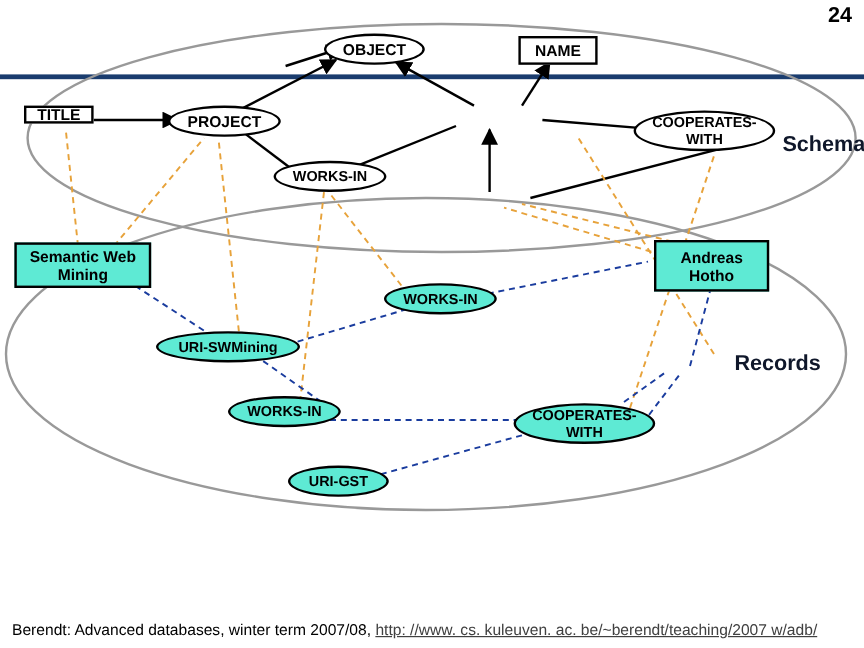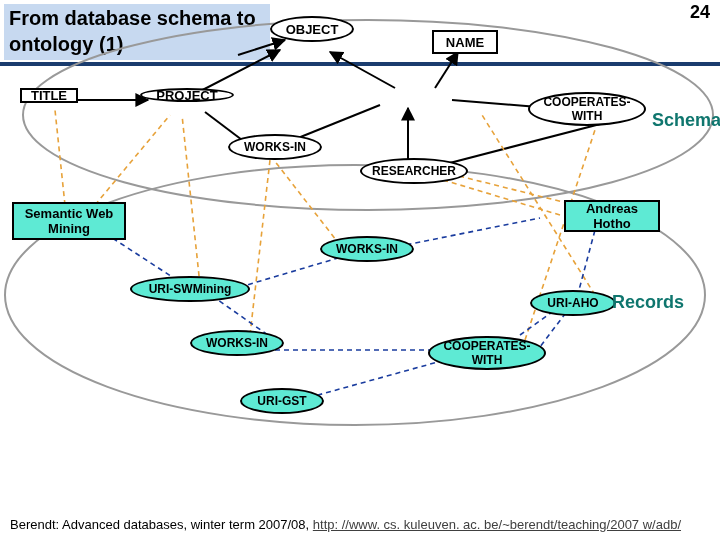--- a/index.html
+++ b/index.html
@@ -1,36 +1,33 @@
 <!DOCTYPE html>
 <html><head>
 <meta charset="utf-8">
 <style>
   html,body{margin:0;padding:0;width:720px;height:540px;background:#fff;font-family:Arial,Helvetica,sans-serif;overflow:hidden}
   .canvas{position:relative;width:720px;height:540px}
   .title-box{position:absolute;left:4px;top:4px;width:256px;height:54px;background:#c7d9f0;border:1px solid #c7d9f0;padding:0 4px;font-weight:bold;font-size:20px;line-height:26px;color:#000}
   .page-num{position:absolute;right:10px;top:2px;font-weight:bold;font-size:18px}
   .hr{position:absolute;left:0;top:62px;width:720px;height:4px;background:#1a3c6e}
-  .side-label{position:absolute;font-weight:bold;font-size:18px;color:#0f766e}
+  .side-label{position:absolute;font-weight:bold;font-size:18px;color:#0f172a}
   .node{position:absolute;border:2px solid #000;background:#fff;font-size:13px;font-weight:bold;text-align:center;display:flex;align-items:center;justify-content:center;padding:2px 4px;box-sizing:border-box}
   .node-sm{font-size:12px}
   .ellipse{border-radius:50%}
   .node-blue{background:#5eead4}
   .footer{position:absolute;left:10px;bottom:8px;font-size:13px;color:#000}
   .footer a{color:#404040;text-decoration:underline}
   svg.lines{position:absolute;left:0;top:0;width:720px;height:540px;pointer-events:none}
 </style>
 </head>
 <body>
 
 <div class="canvas">
 
-  <div class="title-box">
-    <span>From database schema to ontology (1)</span>
-  </div>
   <div class="page-num">24</div>
   <div class="hr"></div>
 
   <svg class="lines">
     <defs>
       <marker id="arr" viewBox="0 0 10 10" refX="9" refY="5" markerWidth="7" markerHeight="7" orient="auto">
         <path d="M0,0 L10,5 L0,10 z" fill="#000"></path>
       </marker>
     </defs>
 
@@ -67,56 +64,50 @@
       <line x1="380" y1="250" x2="540" y2="218"></line>
       <line x1="275" y1="340" x2="218" y2="300"></line>
       <line x1="275" y1="350" x2="430" y2="350"></line>
       <line x1="520" y1="335" x2="555" y2="310"></line>
       <line x1="575" y1="305" x2="595" y2="230"></line>
       <line x1="300" y1="400" x2="445" y2="360"></line>
       <line x1="530" y1="360" x2="568" y2="310"></line>
     </g>
   </svg>
 
-  <div class="node ellipse" style="left:270px;top:16px;width:84px;height:26px">
+  <div class="node ellipse" style="left:270px;top:28px;width:84px;height:26px">
       <span>OBJECT</span>
     </div>
   <div class="node" style="left:432px;top:30px;width:66px;height:24px">
       <span>NAME</span>
     </div>
   <div class="node" style="left:20px;top:88px;width:58px;height:15px">
       <span>TITLE</span>
     </div>
-  <div class="node ellipse" style="left:140px;top:88px;width:94px;height:14px">
+  <div class="node ellipse" style="left:140px;top:88px;width:94px;height:26px">
       <span>PROJECT</span>
     </div>
   <div class="node ellipse node-sm" style="left:528px;top:92px;width:118px;height:34px">
       <span>COOPERATES-WITH</span>
     </div>
   <div class="node ellipse node-sm" style="left:228px;top:134px;width:94px;height:26px">
       <span>WORKS-IN</span>
     </div>
-  <div class="node ellipse node-sm" style="left:360px;top:158px;width:108px;height:26px">
-      <span>RESEARCHER</span>
-    </div>
 
   <div class="node node-blue" style="left:12px;top:202px;width:114px;height:38px">
       <span>Semantic Web Mining</span>
     </div>
-  <div class="node node-blue" style="left:564px;top:200px;width:96px;height:32px">
+  <div class="node node-blue" style="left:545px;top:200px;width:96px;height:43px">
       <span>Andreas Hotho</span>
     </div>
   <div class="node ellipse node-sm node-blue" style="left:320px;top:236px;width:94px;height:26px">
       <span>WORKS-IN</span>
     </div>
   <div class="node ellipse node-sm node-blue" style="left:130px;top:276px;width:120px;height:26px">
       <span>URI-SWMining</span>
-    </div>
-  <div class="node ellipse node-sm node-blue" style="left:530px;top:290px;width:86px;height:26px">
-      <span>URI-AHO</span>
     </div>
   <div class="node ellipse node-sm node-blue" style="left:190px;top:330px;width:94px;height:26px">
       <span>WORKS-IN</span>
     </div>
   <div class="node ellipse node-sm node-blue" style="left:428px;top:336px;width:118px;height:34px">
       <span>COOPERATES-WITH</span>
     </div>
   <div class="node ellipse node-sm node-blue" style="left:240px;top:388px;width:84px;height:26px">
       <span>URI-GST</span>
     </div>

